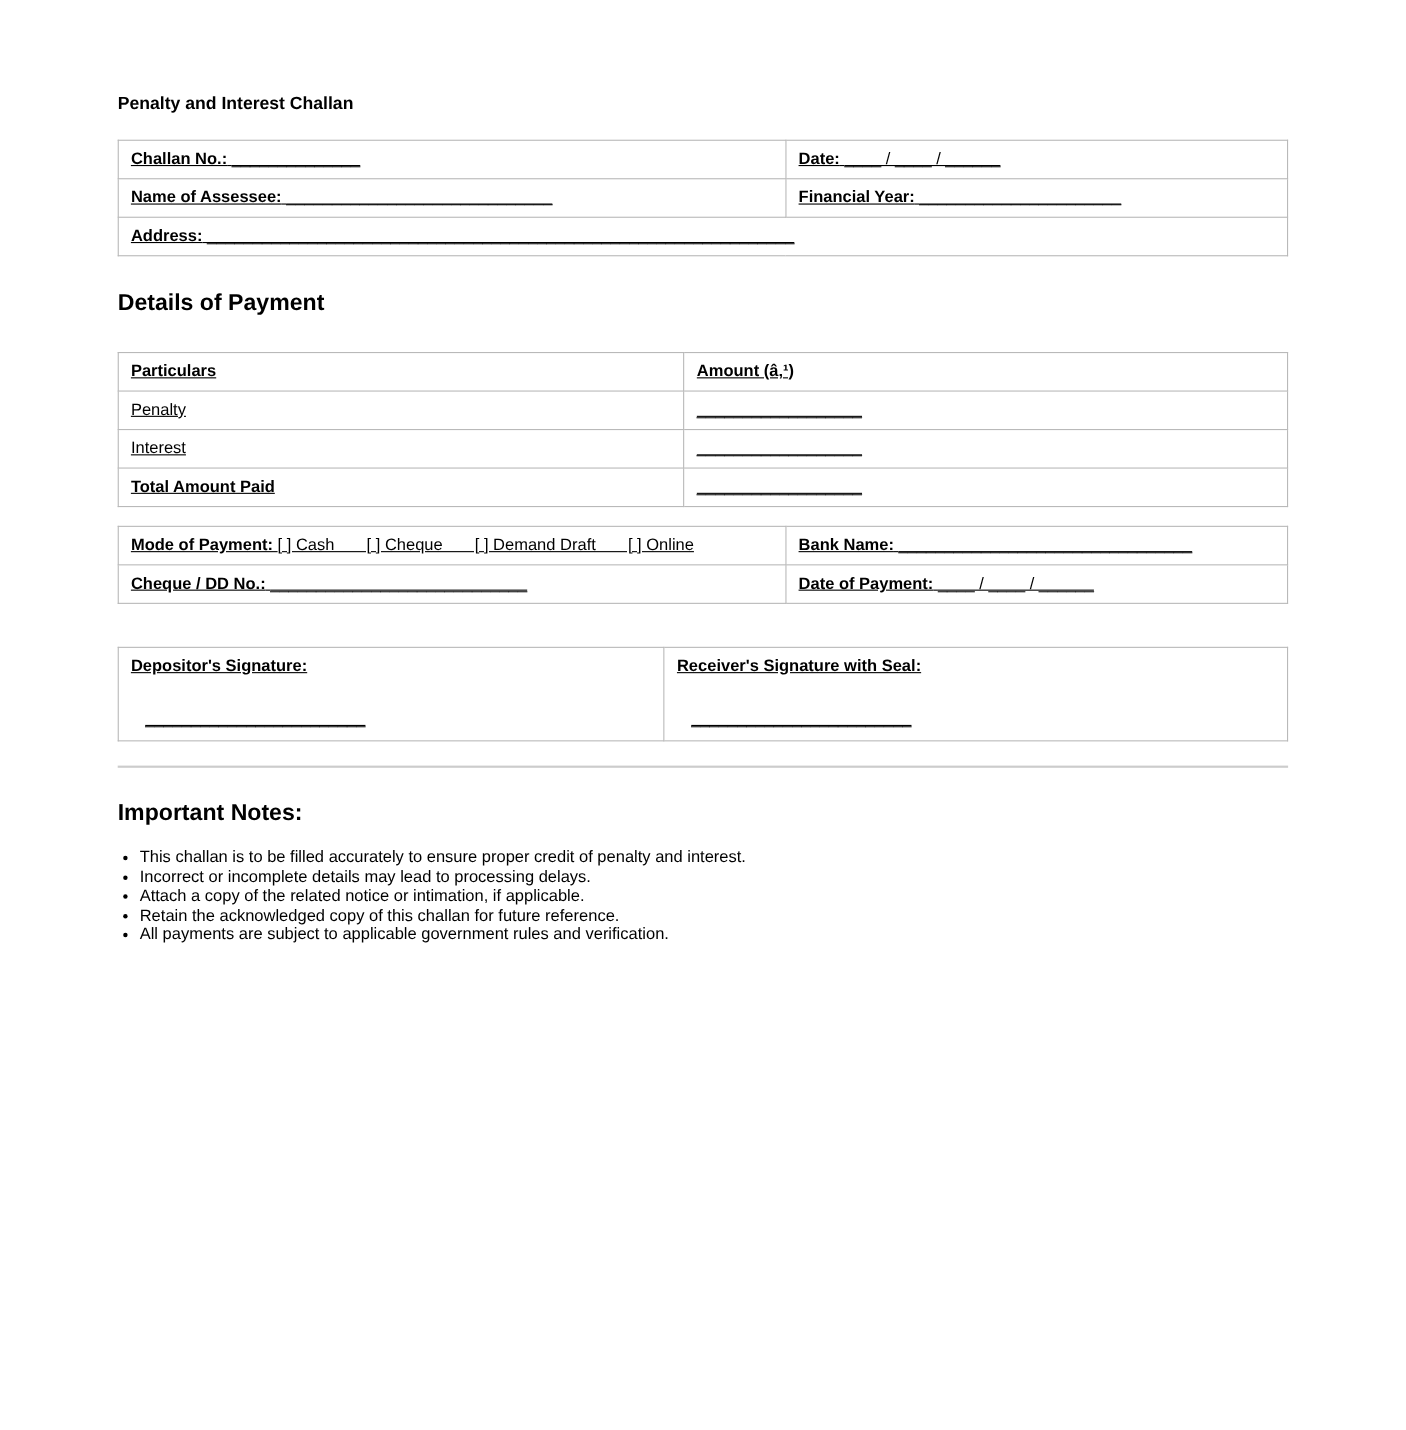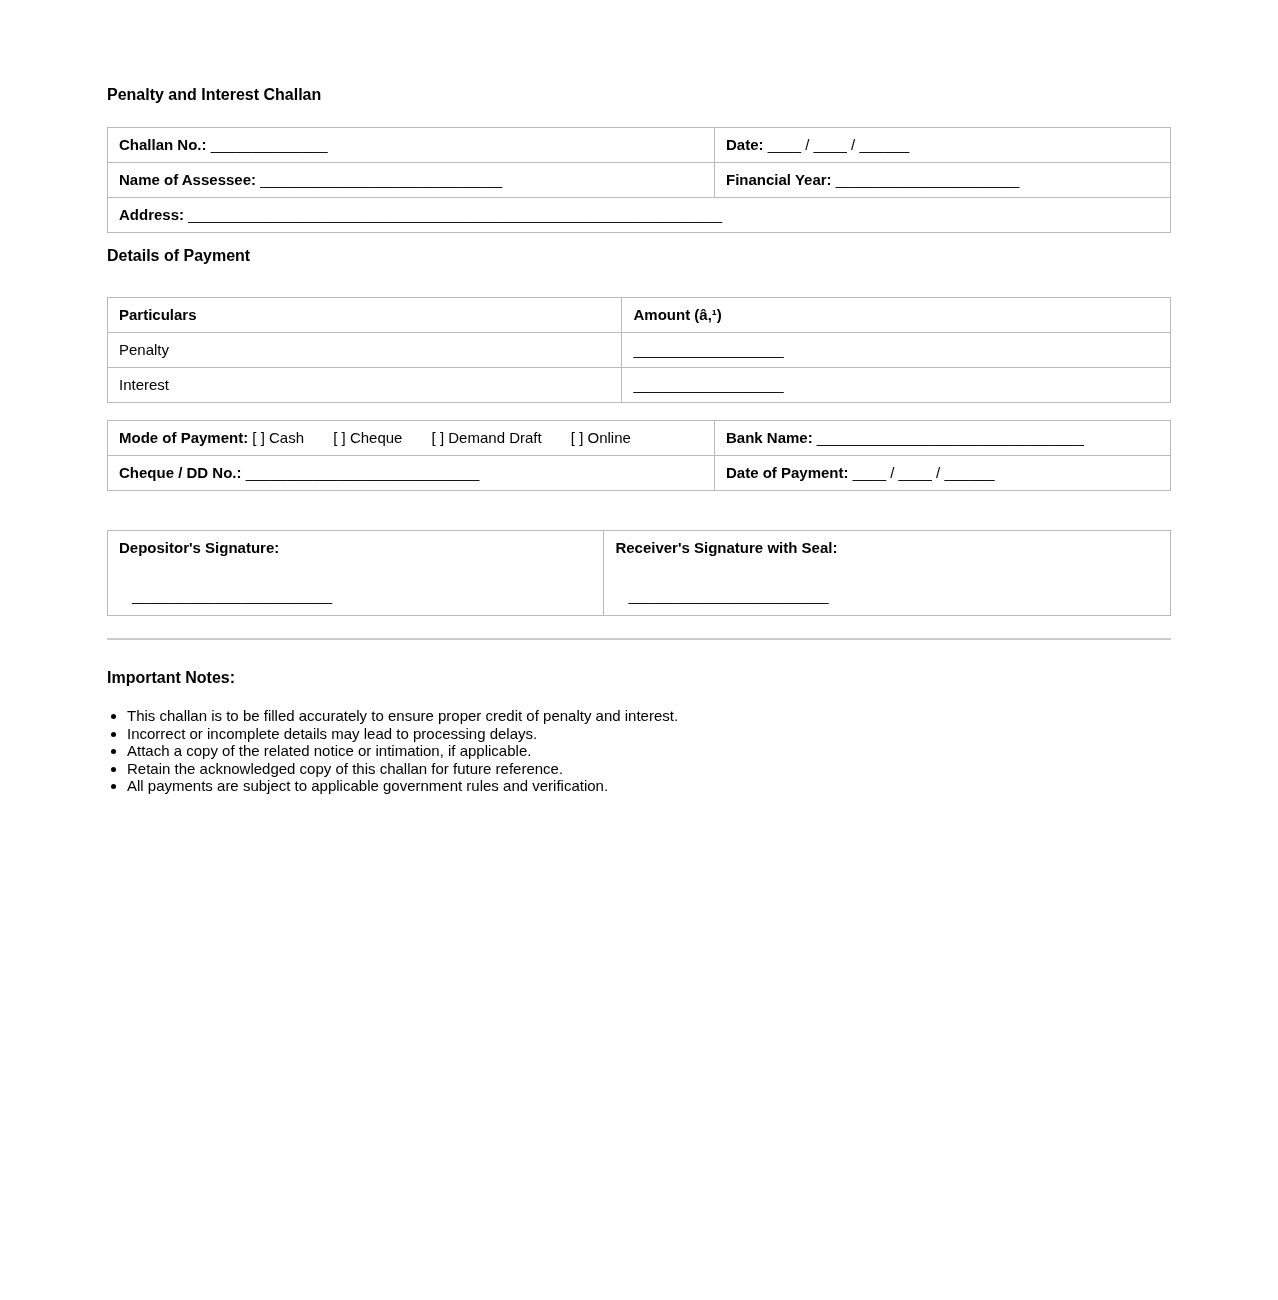--- a/index.html
+++ b/index.html
@@ -21,30 +21,31 @@
     padding-top:86px;
     padding-bottom:120px;
   }
   h1.doc-title{
     font-size:16px;
     line-height:1.1;
     font-weight:bold;
     margin:0 0 23px 0;
   }
   h2.section-heading{
-    font-size:16px;
+    font-size:21px;
     line-height:1.2;
     font-weight:bold;
-    margin:13px 0 0 0;
+    margin:30px 0 0 0;
   }
   table.tbl{
     width:100%;
     border-collapse:collapse;
     table-layout:fixed;
     font-size:15px;
+    text-decoration:underline;
   }
   table.tbl td{
     border:1px solid var(--border);
     padding:8px 11px;
     line-height:18px;
     vertical-align:top;
     overflow:hidden;
     white-space:nowrap;
   }
   td.bold{font-weight:bold;}
@@ -128,20 +129,24 @@
         <td class="bold">Amount (â‚¹)</td>
       </tr>
       <tr>
         <td>Penalty</td>
         <td>__________________</td>
       </tr>
       <tr>
         <td>Interest</td>
         <td>__________________</td>
       </tr>
+      <tr>
+        <td class="bold">Total Amount Paid</td>
+        <td>__________________</td>
+      </tr>
     </tbody>
   </table>
 
   <table class="tbl t-mode">
     <colgroup>
         <col style="width:57.1%">
         <col>
       </colgroup>
     <tbody>
       <tr>

